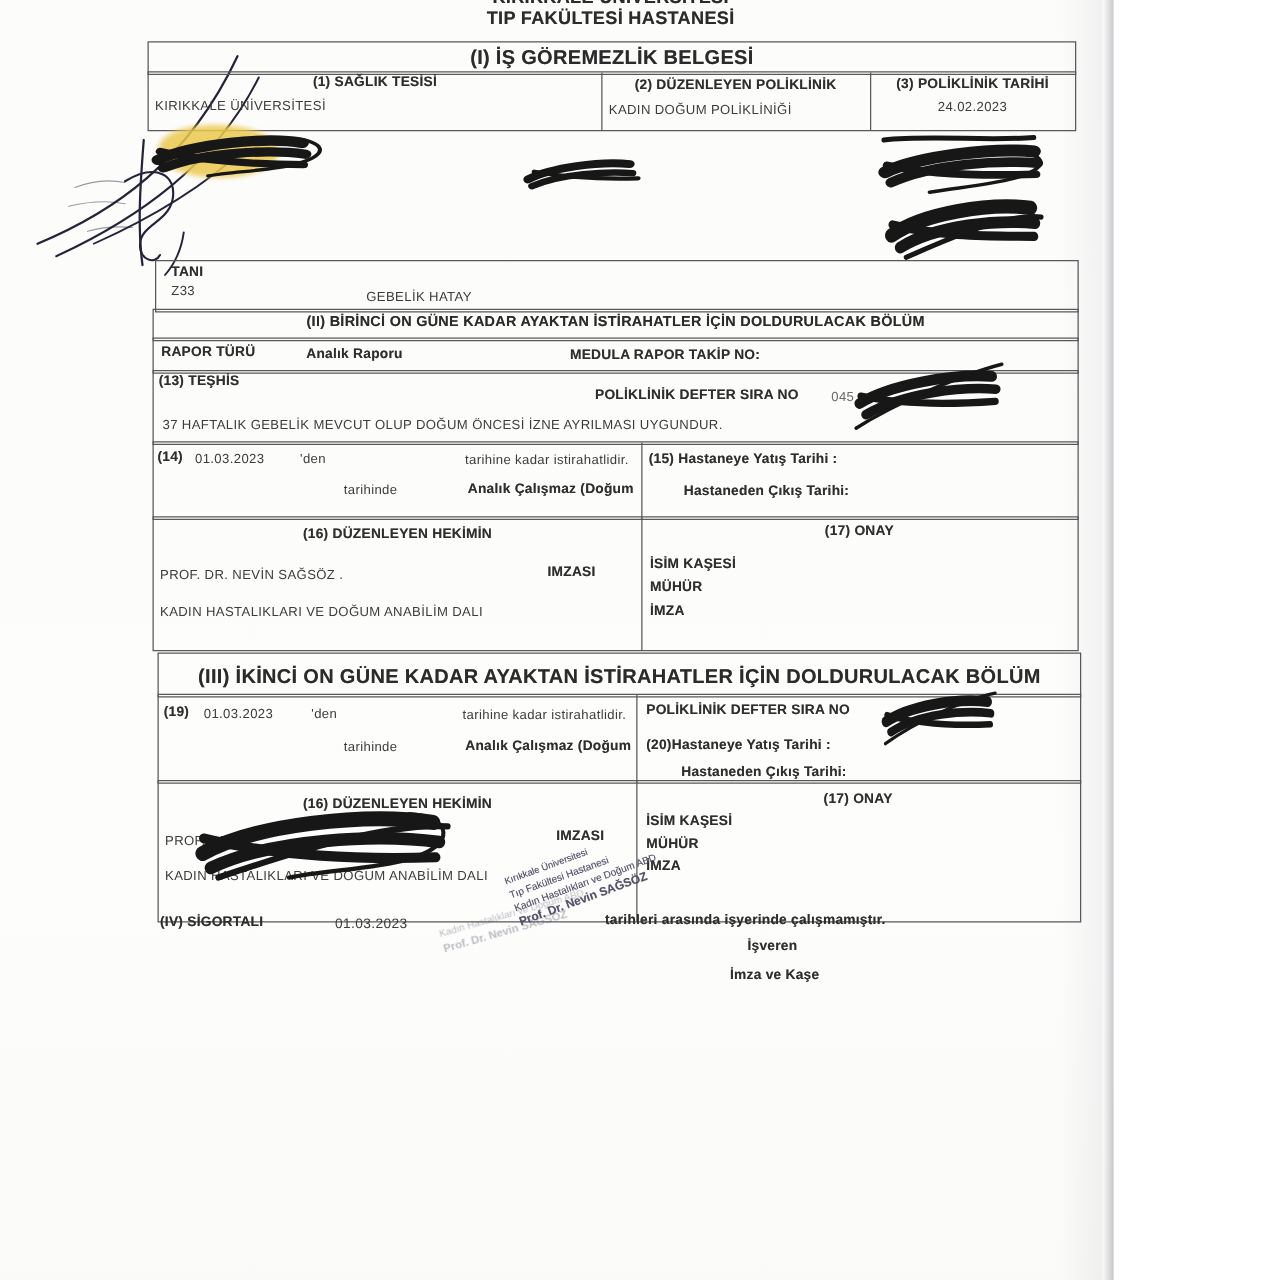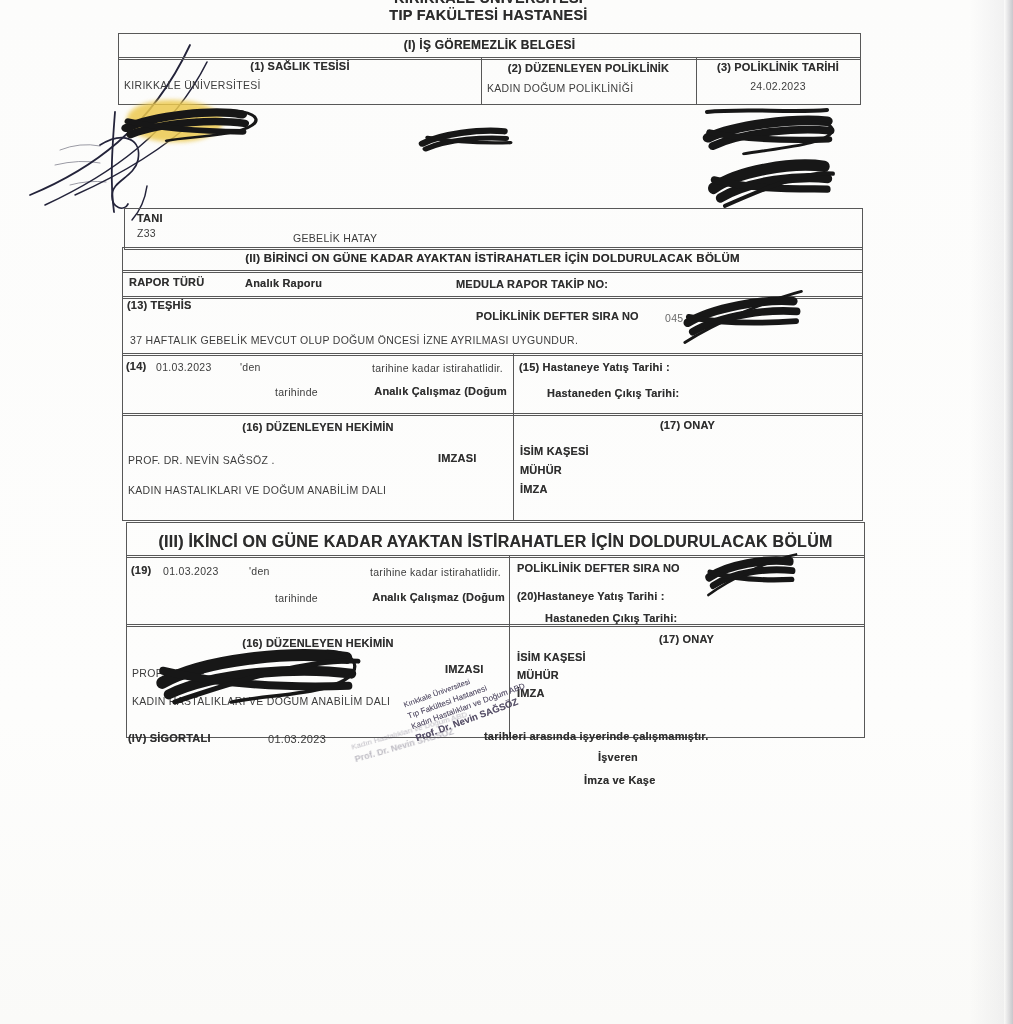--- a/index.html
+++ b/index.html
@@ -1,16 +1,16 @@
 <!DOCTYPE html>
 <html><head>
 <meta charset="utf-8">
 <style>
   html,body{margin:0;padding:0;background:#fff;}
-  .photo{position:relative;width:1013px;height:1024px;background:linear-gradient(180deg,#fcfcfb 0%,#fdfdfc 70%,#fafaf8 100%);font-family:"Liberation Sans",sans-serif;color:#2d2d2d;overflow:hidden;}
+  .photo{position:relative;width:891px;height:1024px;background:linear-gradient(180deg,#fcfcfb 0%,#fdfdfc 70%,#fafaf8 100%);font-family:"Liberation Sans",sans-serif;color:#2d2d2d;overflow:hidden;}
   .edge{position:absolute;top:0;right:0;width:9px;height:100%;background:linear-gradient(90deg,rgba(160,160,170,0),rgba(148,148,158,.5));}
   .edge2{position:absolute;top:0;right:9px;width:34px;height:100%;background:linear-gradient(90deg,rgba(160,160,170,0),rgba(160,160,170,.12));}
   .b{position:absolute;border:1px solid #585858;}
   .dv{position:absolute;top:0;bottom:0;width:0;border-left:1px solid #585858;}
   .s{position:absolute;white-space:nowrap;}
   .lb{font-weight:700;font-size:11px;letter-spacing:.2px;color:#2e2e2e;text-shadow:0 0 .5px rgba(46,46,46,.5);}
   .lbs{font-weight:700;font-size:11.5px;letter-spacing:.25px;color:#2b2b2b;text-shadow:0 0 .5px rgba(40,40,40,.55);}
   .vl{font-weight:400;font-size:10.5px;color:#3c3c3c;letter-spacing:.3px;}
   .cent{left:0;right:0;text-align:center;}
   .scrib{position:absolute;}
@@ -26,21 +26,21 @@
 <div class="photo">
   <div class="edge2"></div>
   <div class="edge"></div>
 
   
   <div class="s lbs" style="left:118px;width:741px;top:-10px;text-align:center;font-size:14.5px;">KIRIKKALE ÜNİVERSİTESİ</div>
   <div class="s lbs" style="left:118px;width:741px;top:7px;text-align:center;font-size:14.5px;">TIP FAKÜLTESİ HASTANESİ</div>
 
   
   <div class="b" style="left:118px;top:33px;width:741px;height:25px;">
-    <span class="s lbs cent" style="top:4px;font-size:12px;">(I) İŞ GÖREMEZLİK  BELGESİ</span>
+    <span class="s lbs cent" style="top:4px;font-size:16px;">(I) İŞ GÖREMEZLİK  BELGESİ</span>
   </div>
 
   
   <div class="b" style="left:118px;top:57px;width:741px;height:46px;">
     <div class="dv" style="left:362px;"></div>
     <div class="dv" style="left:577px;"></div>
     <span class="s lb" style="left:0;width:362px;text-align:center;top:2px;">(1) SAĞLIK TESİSİ</span>
     <span class="s vl" style="left:5px;top:21px;">KIRIKKALE ÜNİVERSİTESİ</span>
     <span class="s lb" style="left:362px;width:215px;text-align:center;top:4px;">(2) DÜZENLEYEN POLİKLİNİK</span>
     <span class="s vl" style="left:368px;top:24px;">KADIN DOĞUM POLİKLİNİĞİ</span>

